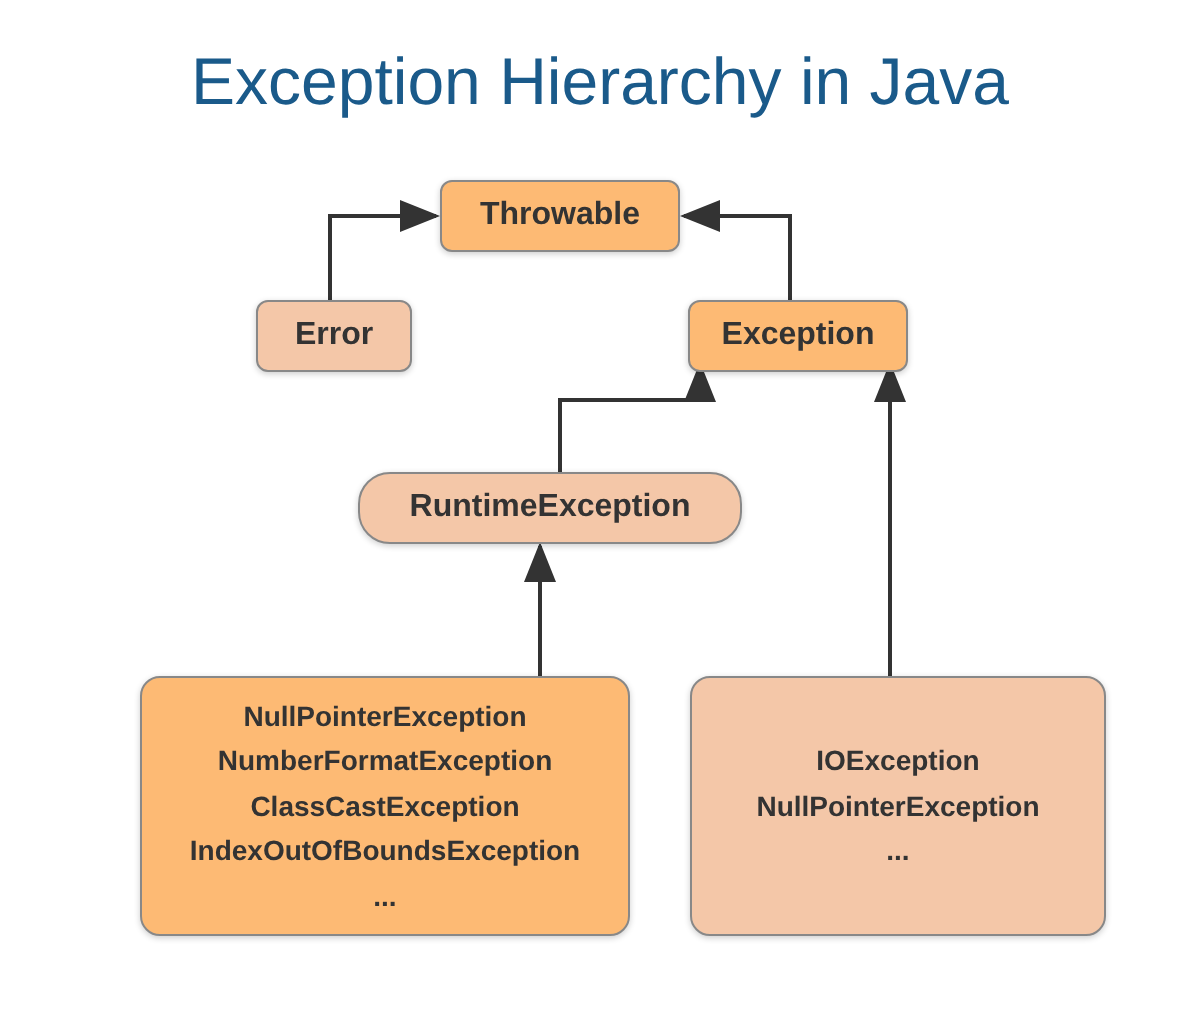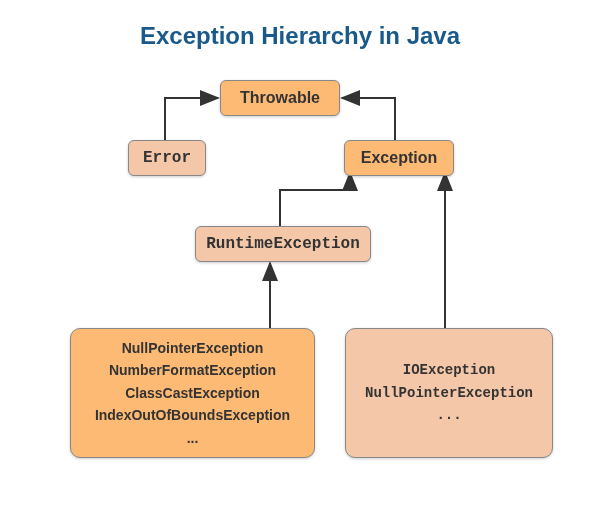--- a/index.html
+++ b/index.html
@@ -8,22 +8,22 @@
     padding: 0;
     width: 600px;
     height: 510px;
     background: #ffffff;
     font-family: Arial, Helvetica, sans-serif;
     position: relative;
     overflow: hidden;
   }
   .title {
     text-align: center;
-    font-size: 24px;
-    font-weight: bold;
+    font-size: 33px;
+    font-weight: normal;
     color: #1a5a8a;
     padding-top: 22px;
   }
   .canvas {
     position: relative;
     width: 600px;
     height: 460px;
   }
   .box {
     position: absolute;
@@ -32,21 +32,21 @@
     box-shadow: 0 1px 3px rgba(0,0,0,0.2);
     font-weight: bold;
     color: #333;
     display: flex;
     align-items: center;
     justify-content: center;
     text-align: center;
     padding: 6px 14px;
   }
   .green { background: #fdba74; }
-  .peach { background: #f4c7a8; font-family: Liberation Mono, monospace; }
+  .peach { background: #f4c7a8; }
   .list-box {
     flex-direction: column;
     align-items: center;
     justify-content: center;
     font-weight: bold;
     font-size: 14px;
     line-height: 1.6;
     border-radius: 10px;
   }
   svg.arrows {
@@ -81,21 +81,21 @@
 
     <path d="M 445 278 L 445 123" fill="none" stroke="#333" stroke-width="2" marker-end="url(#arrowhead)"></path>
   </svg>
 
   <div class="box green" style="left:220px; top:30px; width:120px; height:36px;">Throwable</div>
 
   <div class="box peach" style="left:128px; top:90px; width:78px; height:36px;">Error</div>
 
   <div class="box green" style="left:344px; top:90px; width:110px; height:36px;">Exception</div>
 
-  <div class="box peach" style="left:195px; top:176px; width:176px; height:36px;">RuntimeException</div>
+  <div class="box peach" style="left:179px; top:176px; width:192px; height:36px;border-radius:16px;">RuntimeException</div>
 
   <div class="box green list-box" style="left:70px; top:278px; width:245px; height:130px;">
     <div>NullPointerException</div>
     <div>NumberFormatException</div>
     <div>ClassCastException</div>
     <div>IndexOutOfBoundsException</div>
     <div>...</div>
   </div>
 
   <div class="box peach list-box" style="left:345px; top:278px; width:208px; height:130px;">

